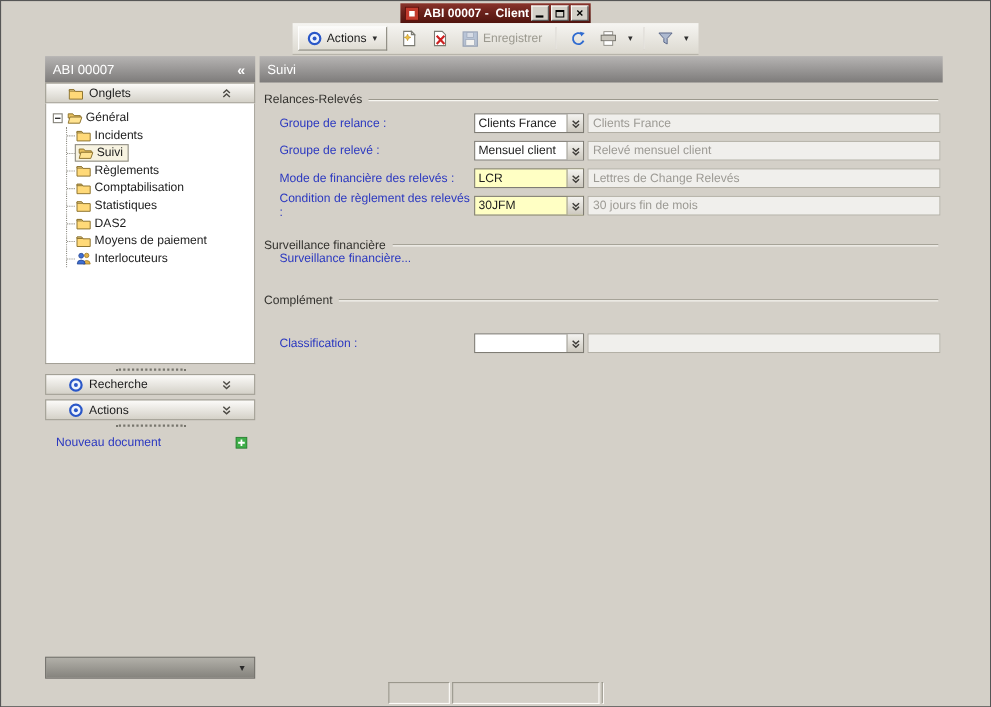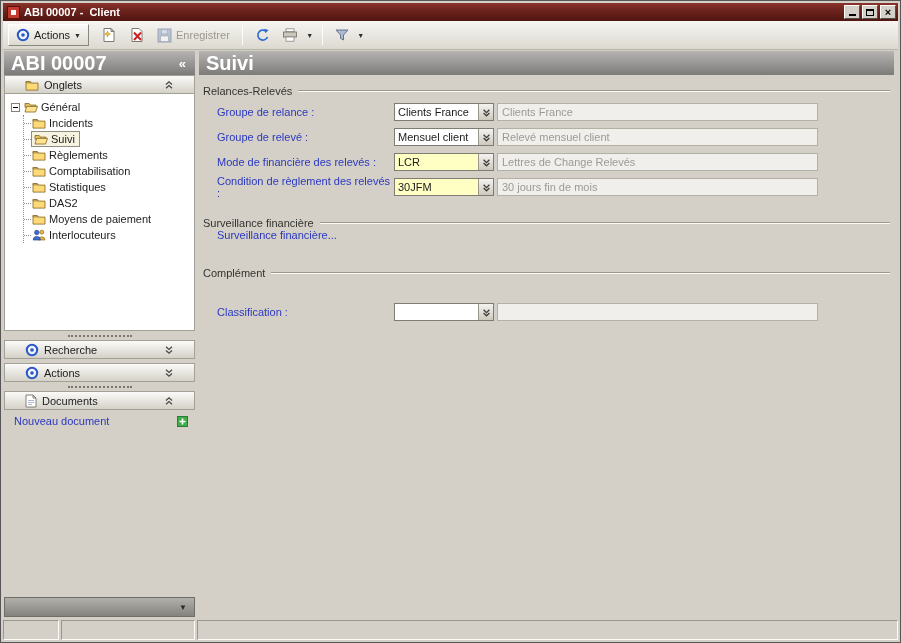--- a/index.html
+++ b/index.html
@@ -1,19 +1,19 @@
 <!DOCTYPE html>
 <html><head>
 <meta charset="utf-8">
 <style>
   * { margin:0; padding:0; box-sizing:border-box; }
   html,body { width:901px; height:643px; }
   body { font-family:"Liberation Sans", sans-serif; font-size:11px; color:#1c1c1c; background:#808080; }
 
-  .window { width:901px; height:643px; background:#d4d0c8; border:1px solid #565656; padding:2px; display:flex; flex-direction:column; }
+  .window { width:901px; height:643px; background:#d4d0c8; border:1px solid #565656; padding:2px; display:flex; flex-direction:column;align-items:center; }
 
   
   .titlebar { height:18px; flex:0 0 18px; background:linear-gradient(180deg,#8a342c 0%,#6b221c 45%,#51150f 100%); display:flex; align-items:center; padding:0 2px; }
   .title-icon { width:13px; height:13px; margin:0 4px 0 2px; flex:0 0 auto; }
   .title-text { color:#fff; font-weight:bold; font-size:11px; white-space:pre; flex:1; overflow:hidden; }
   .winbtn { width:16px; height:14px; background:#d4d0c8; border:1px solid; border-color:#fdfcf9 #4e4e4e #4e4e4e #fdfcf9; margin-left:2px; display:flex; align-items:center; justify-content:center; cursor:default; }
   .winbtn.minb { align-items:flex-end; }
   .g-min { width:7px; height:2px; background:#000; margin-bottom:2px; }
   .g-max { width:8px; height:7px; border:1px solid #000; border-top-width:2px; }
   .g-close { font-size:11px; font-weight:bold; line-height:10px; color:#000; }
@@ -28,21 +28,21 @@
   .dd-arrow { font-size:7px; color:#2e2e2e; line-height:7px; }
   .tb-sep { width:1px; height:20px; background:#a7a49a; border-right:1px solid #fdfcf9; margin:0 6px; }
   .tb-dd { height:22px; width:12px; display:flex; align-items:center; justify-content:center; }
 
   
   .bodyrow { flex:1 1 auto; display:flex; padding:1px; gap:4px; min-height:0; }
 
   
   .sidebar { width:191px; flex:0 0 191px; display:flex; flex-direction:column; min-height:0; }
   .side-header, .main-header { height:24px; flex:0 0 24px; background:linear-gradient(#b6b4b3,#7d7b7a); display:flex; align-items:center; padding:0 7px; }
-  .side-header .hd-t, .main-header .hd-t { color:#fff; font-size:20px; font-weight:bold; flex:1; }
+  .side-header .hd-t, .main-header .hd-t { color:#fff; font-size:12px; font-weight:normal; flex:1; }
   .collapse-btn { color:#fff; font-size:13px; font-weight:bold; padding:0 2px; cursor:default; }
 
   .panel-hdr { height:19px; flex:0 0 19px; background:linear-gradient(#fcfbf9,#d4d1c8); border:1px solid #a3a096; display:flex; align-items:center; gap:5px; padding:0 20px; cursor:default; }
   .panel-hdr .lbl { flex:1; color:#1c1c1c; }
   .chev { width:10px; height:10px; display:flex; }
 
   .tree-box { height:237px; flex:0 0 237px; background:#fff; border:1px solid #a3a096; border-top:none; padding:5px 2px 0 3px; overflow:hidden; }
   .titem { display:flex; align-items:center; height:16px; padding-left:3px; }
   .minus { width:9px; height:9px; flex:0 0 9px; border:1px solid #848278; background:#fff; display:flex; align-items:center; justify-content:center; margin-right:3px; }
   .minus::after { content:""; width:5px; height:1px; background:#000; }
@@ -329,29 +329,20 @@
             <use href="#roundel"></use>
           </svg>
         <span class="lbl">Actions</span>
         <svg class="chev">
             <use href="#chev-down"></use>
           </svg>
       </div>
 
       <div class="dots"></div>
 
-      <div class="panel-hdr">
-        <svg width="12" height="14">
-            <use href="#page"></use>
-          </svg>
-        <span class="lbl">Documents</span>
-        <svg class="chev">
-            <use href="#chev-up"></use>
-          </svg>
-      </div>
 
       <div class="newdoc-row">
         <span class="newdoc-link">Nouveau document</span>
         <span class="plusico">
           <svg width="11" height="11" viewBox="0 0 11 11">
             <rect x="0.5" y="0.5" width="10" height="10" fill="#3fae49" stroke="#2a7d33"></rect>
             <path d="M5.5 2.5 v6 M2.5 5.5 h6" stroke="#fff" stroke-width="1.6"></path>
           </svg>
         </span>
       </div>

